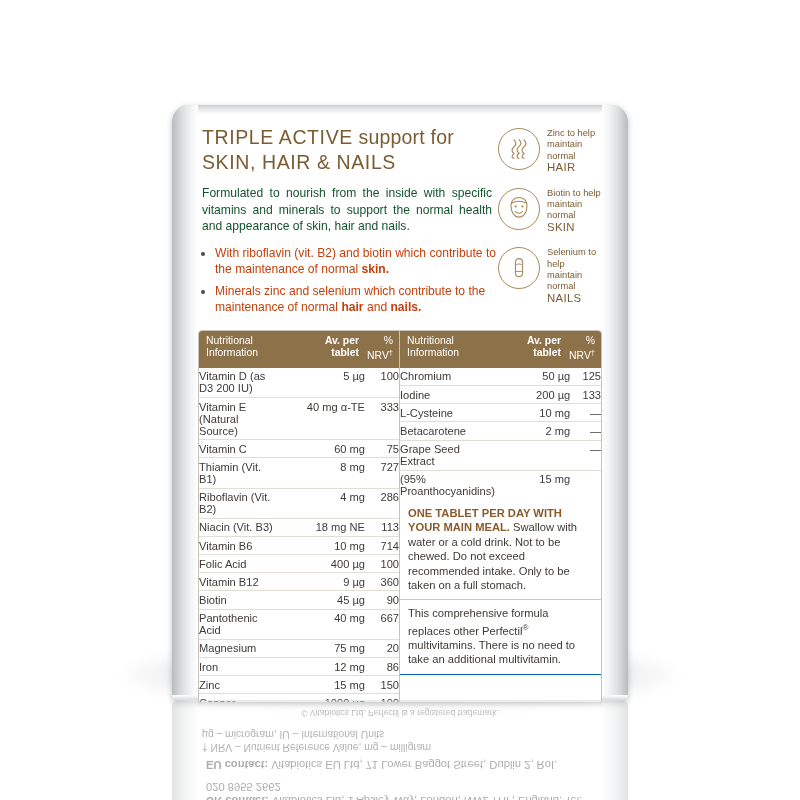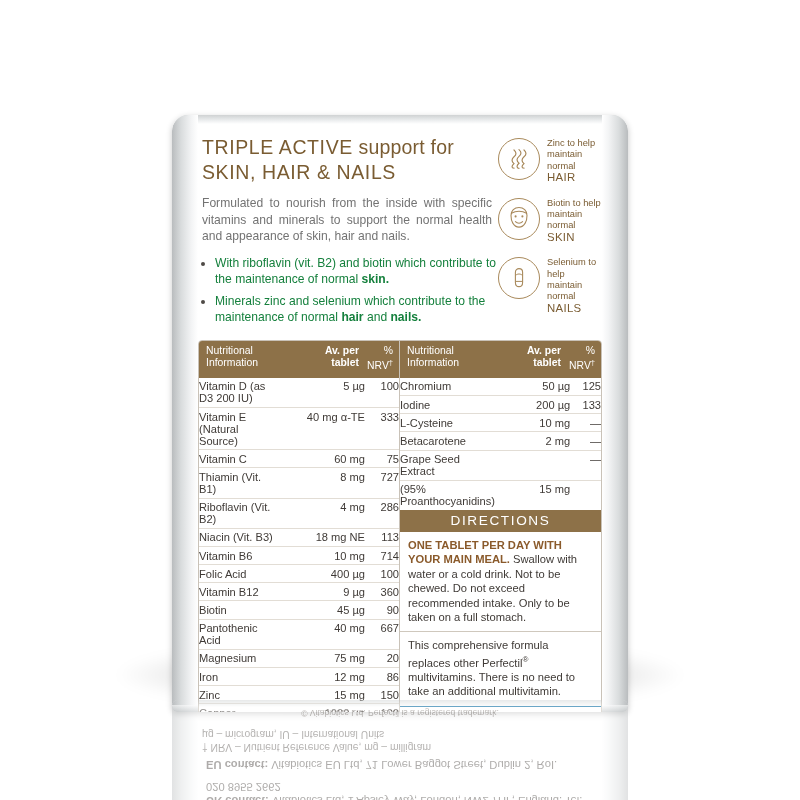--- a/index.html
+++ b/index.html
@@ -35,21 +35,21 @@
     position: absolute;
     left: 0; top: -100px;
     width: 456px; height: 100px;
     transform: scaleY(-1);
     transform-origin: 50% 100%;
   }
 
   
   .pack {
     position: absolute;
-    left: 172px; top: 115px;
+    left: 172px; top: 105px;
     width: 456px; height: 597px;
     background: #ffffff;
     border-radius: 16px 16px 6px 6px;
     box-shadow: 0 2px 6px rgba(0,0,0,0.22);
     overflow: hidden;
   }
   
   .spine-left, .spine-right {
     position: absolute; top: 0; bottom: 0; width: 26px;
   }
@@ -86,31 +86,31 @@
     font-size: 19.5px;
     line-height: 24px;
     letter-spacing: 0.2px;
     margin-top: 8px;
   }
   .headline .strong { font-weight: 400; letter-spacing: 0.6px; }
   .headline .light { font-weight: 300; }
   .h-line2 { margin-top: 1px; }
 
   .intro {
-    color: #737373;
+    color: #14532d;
     font-size: 12.1px;
     line-height: 16.5px;
     margin-top: 11px;
     text-align: justify;
     padding-right: 6px;
   }
   ul.bullets {
     margin: 10px 0 0 0;
     padding-left: 13px;
-    color: #15803d;
+    color: #c2410c;
     font-size: 12.1px;
     line-height: 16.5px;
   }
   ul.bullets li { margin-bottom: 5px; }
   ul.bullets li::marker { color: #4f4a46; }
   ul.bullets b { font-weight: bold; }
 
   
   .head-right {
     flex: 1;
@@ -418,21 +418,20 @@
                   <td class="c-nrv">—</td>
                 </tr>
                 <tr>
                   <td class="c-name">(95% Proanthocyanidins)</td>
                   <td class="c-av nowrap">15 mg</td>
                   <td class="c-nrv"></td>
                 </tr>
               </tbody>
           </table>
 
-          <div class="directions-bar">DIRECTIONS</div>
 
           <div class="dir-body">
             <span class="hl">ONE TABLET PER DAY WITH YOUR MAIN MEAL.</span><span> Swallow with water or a cold drink. Not to be chewed. Do not exceed recommended intake. Only to be taken on a full stomach.</span>
           </div>
 
           <div class="note-body">This comprehensive formula replaces other Perfectil<span class="sup">®</span> multivitamins. There is no need to take an additional multivitamin.</div>
 
           <div class="contact-body">
             
             

